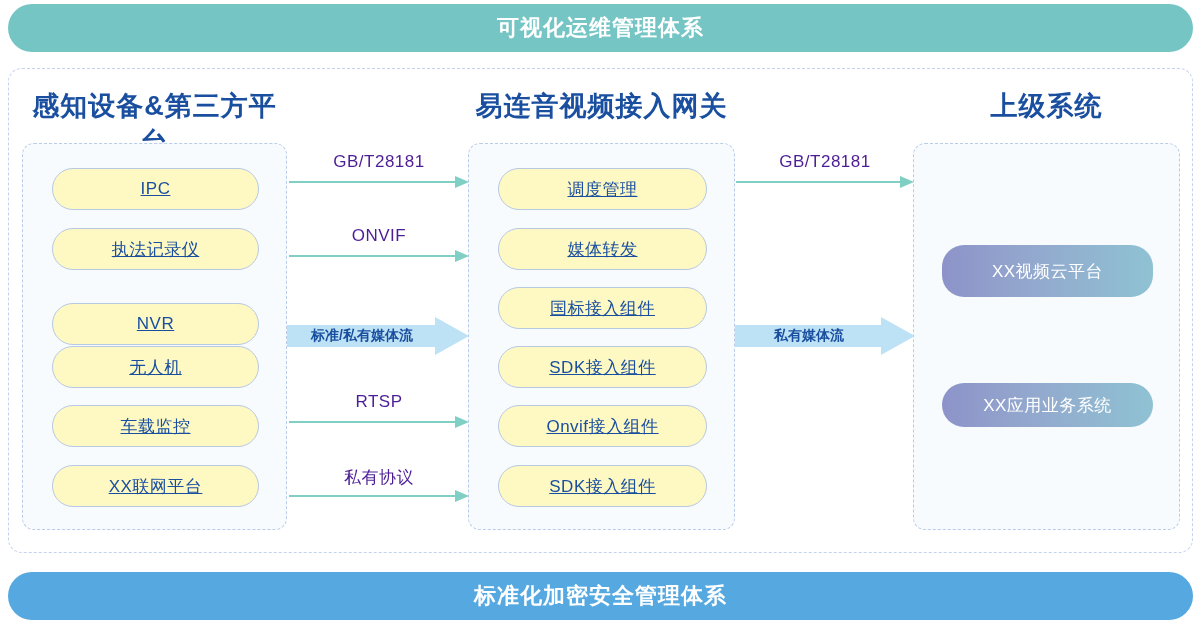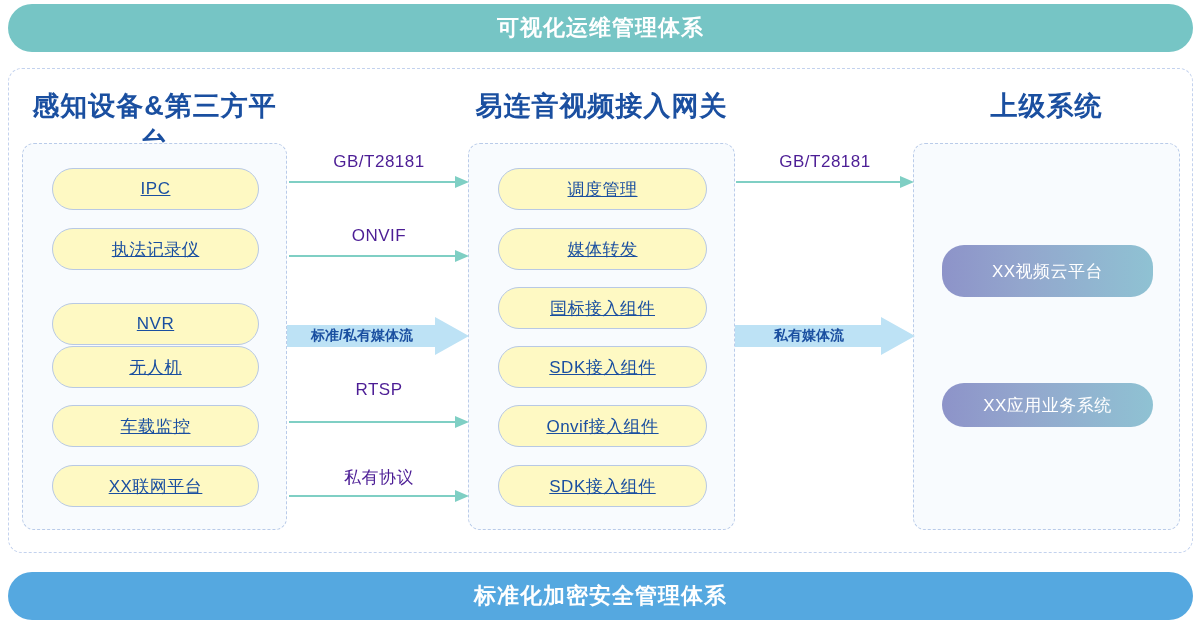--- a/index.html
+++ b/index.html
@@ -205,21 +205,21 @@
   <svg class="conn" style="left:289px; top:248px;" width="180" height="16" viewBox="0 0 180 16">
     <line x1="0" y1="8" x2="166" y2="8" stroke="#7fcfc4" stroke-width="2"></line>
     <polygon points="166,2 180,8 166,14" fill="#7fcfc4"></polygon>
   </svg>
 
   <svg class="conn" style="left:287px; top:317px;" width="182" height="38" viewBox="0 0 182 38">
     <polygon points="0,8 148,8 148,0 182,19 148,38 148,30 0,30" fill="#bde2f5"></polygon>
   </svg>
   <div class="block-arrow-label" style="left:287px; top:327px; width:150px;text-align:center;">标准/私有媒体流</div>
 
-  <div class="conn-label" style="left:289px; top:380px; width:180px;">RTSP</div>
+  <div class="conn-label" style="left:289px; top:392px; width:180px;">RTSP</div>
   <svg class="conn" style="left:289px; top:414px;" width="180" height="16" viewBox="0 0 180 16">
     <line x1="0" y1="8" x2="166" y2="8" stroke="#7fcfc4" stroke-width="2"></line>
     <polygon points="166,2 180,8 166,14" fill="#7fcfc4"></polygon>
   </svg>
 
   <div class="conn-label" style="left:289px; top:466px; width:180px;">私有协议</div>
   <svg class="conn" style="left:289px; top:488px;" width="180" height="16" viewBox="0 0 180 16">
     <line x1="0" y1="8" x2="166" y2="8" stroke="#7fcfc4" stroke-width="2"></line>
     <polygon points="166,2 180,8 166,14" fill="#7fcfc4"></polygon>
   </svg>

